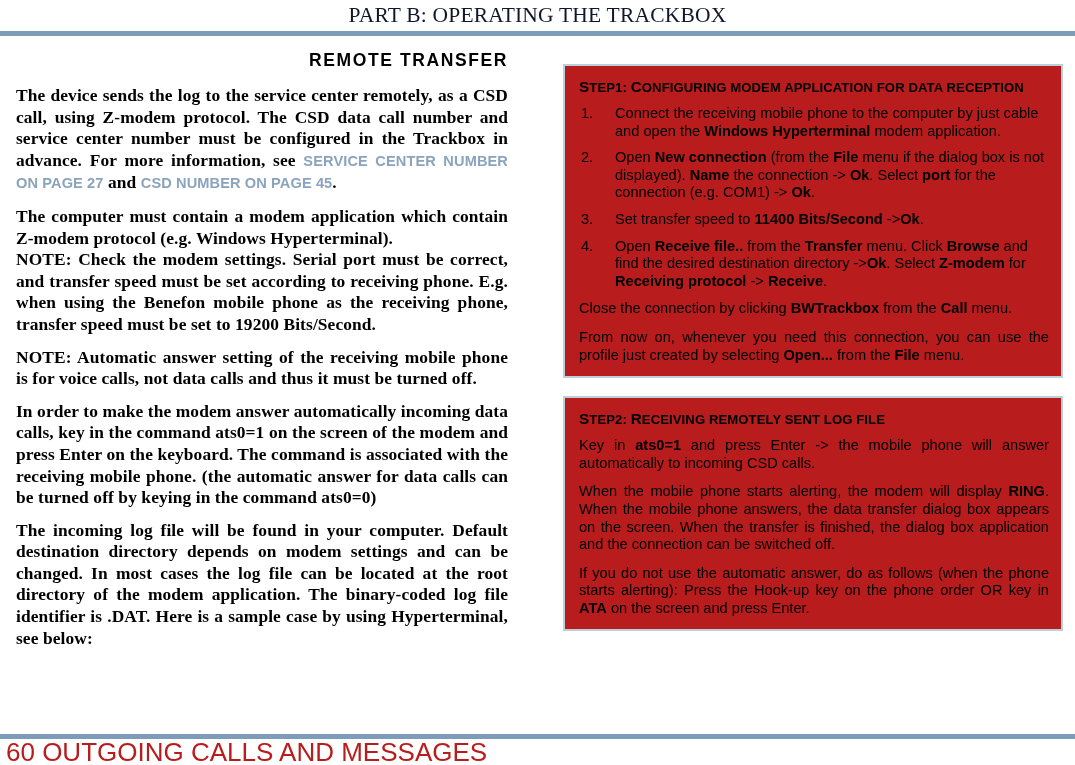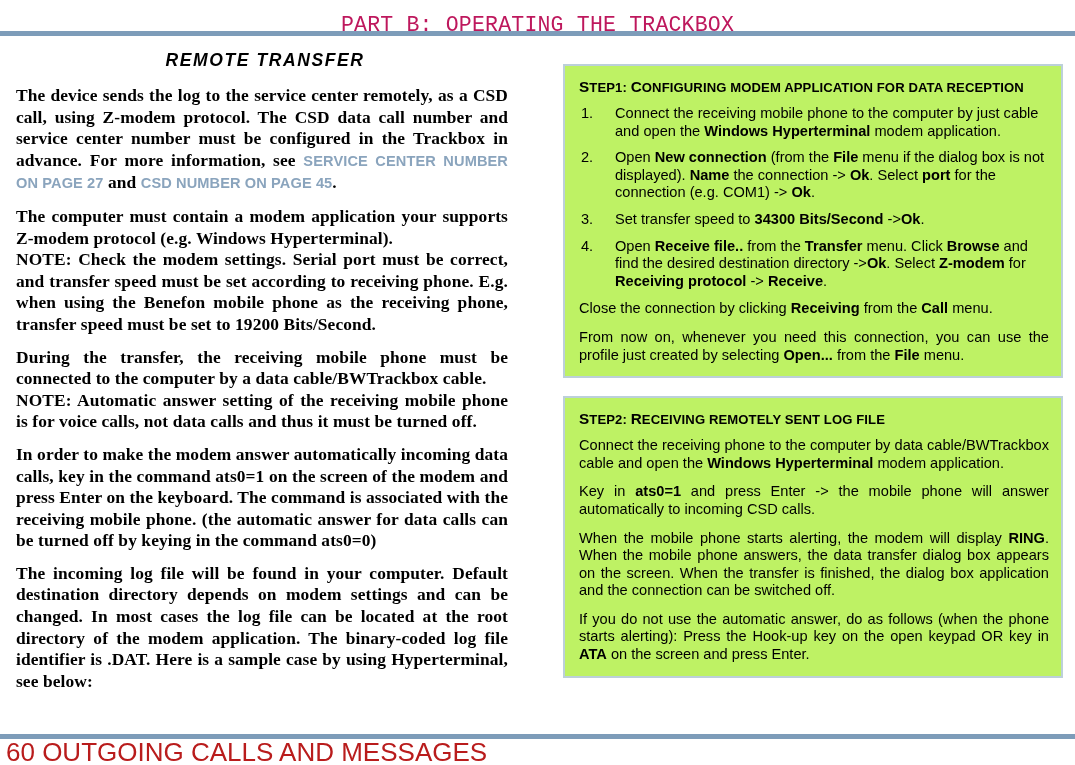--- a/index.html
+++ b/index.html
@@ -18,27 +18,27 @@
 
   
   .page-header {
     position: absolute;
     top: 0; left: 0;
     width: 1075px;
     height: 34px;
     text-align: center;
   }
   .page-header-title {
-    font-family: Liberation Mono, monospace;
+    font-family: Liberation Serif, serif;
     font-size: 21.5px;
     letter-spacing: 0.2px;
-    color: #be185d;
+    color: #0f172a;
     line-height: 30px;
     display: block;
-    padding-top: 10px;
+    padding-top: 0;
   }
   .rule-top {
     position: absolute;
     left: 0;
     top: 31px;
     width: 1075px;
     height: 5px;
     background: #7d9cb9;
   }
 
@@ -70,25 +70,24 @@
     position: absolute;
     left: 16px;
     top: 50px;
     width: 492px;
   }
   .section-title {
     font-family: "Liberation Sans", sans-serif;
     font-weight: bold;
     font-size: 17.5px;
     letter-spacing: 1.6px;
-    text-align: center;
+    text-align: right;
     display: block;
     margin-bottom: 14px;
     margin-left: 6px;
-    font-style: italic;
   }
   .body-para {
     font-family: "Liberation Serif", serif;
     font-weight: bold;
     font-size: 17.4px;
     line-height: 21.6px;
     text-align: justify;
     text-justify: inter-word;
     margin: 0 0 11px 0;
     letter-spacing: 0.1px;
@@ -105,21 +104,21 @@
 
   
   .col-right {
     position: absolute;
     left: 563px;
     top: 64px;
     width: 500px;
   }
   .step-box {
     border: 2px solid #bcd0d9;
-    background: #bef264;
+    background: #b91c1c;
     box-sizing: border-box;
     width: 500px;
     padding: 10px 12px 10px 14px;
     margin-bottom: 18px;
   }
   .step-title {
     font-family: "Liberation Sans", sans-serif;
     font-weight: bold;
     font-size: 15.3px;
     margin: 2px 0 9px 0;
@@ -169,48 +168,46 @@
 
 <div class="page-header">
   <span class="page-header-title">PART B: OPERATING THE TRACKBOX</span>
 </div>
 <div class="rule-top"></div>
 
 <div class="col-left">
   <span class="section-title">REMOTE TRANSFER</span>
   <div>
       <p class="body-para"><span>The device sends the log to the service center remotely, as a CSD call, using Z-modem protocol. The CSD data call number and service center number must be configured in the Trackbox in advance. For more information, see </span><span class="xref">SERVICE CENTER NUMBER ON PAGE 27</span><span> and </span><span class="xref">CSD NUMBER ON PAGE 45</span><span>.</span></p>
-      <p class="body-para tight"><span>The computer must contain a modem application your supports Z-modem protocol (e.g. Windows Hyperterminal).</span></p>
+      <p class="body-para tight"><span>The computer must contain a modem application which contain Z-modem protocol (e.g. Windows Hyperterminal).</span></p>
       <p class="body-para"><span>NOTE: Check the modem settings. Serial port must be correct, and transfer speed must be set according to receiving phone. E.g. when using the Benefon mobile phone as the receiving phone, transfer speed must be set to 19200 Bits/Second.</span></p>
-      <p class="body-para tight"><span>During the transfer, the receiving mobile phone must be connected to the computer by a data cable/BWTrackbox cable.</span></p>
       <p class="body-para"><span>NOTE: Automatic answer setting of the receiving mobile phone is for voice calls, not data calls and thus it must be turned off.</span></p>
       <p class="body-para"><span>In order to make the modem </span><span class="kwd-bold">answer automatically</span><span> incoming data calls, key in the command ats0=1 on the screen of the modem and press Enter on the keyboard. The command is associated with the receiving mobile phone. (the automatic answer for data calls can be turned off by keying in the command ats0=0)</span></p>
       <p class="body-para"><span>The incoming log file will be found in your computer. Default destination directory depends on modem settings and can be changed. In most cases  the log file can be located at the root directory of the modem application. The binary-coded log file identifier is </span><span class="kwd-bold">.DAT</span><span>. Here is a sample case by using Hyperterminal, see below:</span></p>
     </div>
 </div>
 
 <div class="col-right">
   <div>
       <div class="step-box">
         <div class="step-title"><span class="sc-lead">S</span><span class="sc-small">tep1: </span><span class="sc-lead">C</span><span class="sc-small">onfiguring modem application for data reception</span></div>
         <ul class="olist">
           <li><span class="num">1.</span><span>Connect the receiving mobile phone to the computer by just cable and open the </span><span class="kwd-bold">Windows Hyperterminal</span><span> modem application.</span></li>
           <li><span class="num">2.</span><span>Open </span><span class="kwd-bold">New connection</span><span> (from the </span><span class="kwd-bold">File</span><span> menu if the dialog box is not displayed). </span><span class="kwd-bold">Name</span><span> the connection -&gt; </span><span class="kwd-bold">Ok</span><span>. Select </span><span class="kwd-bold">port</span><span> for the connection (e.g. COM1) -&gt; </span><span class="kwd-bold">Ok</span><span>.</span></li>
-          <li><span class="num">3.</span><span>Set transfer speed to </span><span class="kwd-bold">34300 Bits/Second</span><span> -&gt;</span><span class="kwd-bold">Ok</span><span>.</span></li>
+          <li><span class="num">3.</span><span>Set transfer speed to </span><span class="kwd-bold">11400 Bits/Second</span><span> -&gt;</span><span class="kwd-bold">Ok</span><span>.</span></li>
           <li><span class="num">4.</span><span>Open </span><span class="kwd-bold">Receive file..</span><span> from the </span><span class="kwd-bold">Transfer</span><span> menu. Click </span><span class="kwd-bold">Browse</span><span> and find the desired destination directory -&gt;</span><span class="kwd-bold">Ok</span><span>. Select </span><span class="kwd-bold">Z-modem</span><span> for </span><span class="kwd-bold">Receiving protocol</span><span> -&gt; </span><span class="kwd-bold">Receive</span><span>.</span></li>
         </ul>
-        <p class="step-para"><span>Close the connection by clicking </span><span class="kwd-bold">Receiving</span><span>  from the </span><span class="kwd-bold">Call</span><span> menu.</span></p>
+        <p class="step-para"><span>Close the connection by clicking </span><span class="kwd-bold">BWTrackbox</span><span>  from the </span><span class="kwd-bold">Call</span><span> menu.</span></p>
         <p class="step-para"><span>From now on, whenever you need this connection, you can use the profile just created by selecting </span><span class="kwd-bold">Open...</span><span>  from the </span><span class="kwd-bold">File</span><span> menu.</span></p>
       </div>
       <div class="step-box">
         <div class="step-title"><span class="sc-lead">S</span><span class="sc-small">tep2: </span><span class="sc-lead">R</span><span class="sc-small">eceiving remotely sent log file</span></div>
-        <p class="step-para"><span>Connect the receiving phone to the computer by data cable/BWTrackbox cable and open the </span><span class="kwd-bold">Windows Hyperterminal</span><span> modem application.</span></p>
         <p class="step-para"><span>Key in </span><span class="kwd-bold">ats0=1</span><span> and press Enter -&gt; the mobile phone will answer automatically to incoming CSD calls.</span></p>
         <p class="step-para"><span>When the mobile phone starts alerting, the modem will display </span><span class="kwd-bold">RING</span><span>. When the mobile phone answers, the data transfer dialog box appears on the screen. When the transfer is finished, the dialog box application and the connection can be switched off.</span></p>
-        <p class="step-para"><span>If you do not use the automatic answer, do as follows (when the phone starts alerting): Press the Hook-up key on the open keypad OR key in </span><span class="kwd-bold">ATA</span><span> on the screen and press Enter.</span></p>
+        <p class="step-para"><span>If you do not use the automatic answer, do as follows (when the phone starts alerting): Press the Hook-up key on the phone order OR key in </span><span class="kwd-bold">ATA</span><span> on the screen and press Enter.</span></p>
       </div>
     </div>
 </div>
 
 <div class="rule-bottom"></div>
 <div class="page-footer">
   <span class="page-footer-text">60 OUTGOING CALLS AND MESSAGES</span>
 </div>
 
 </body></html>

